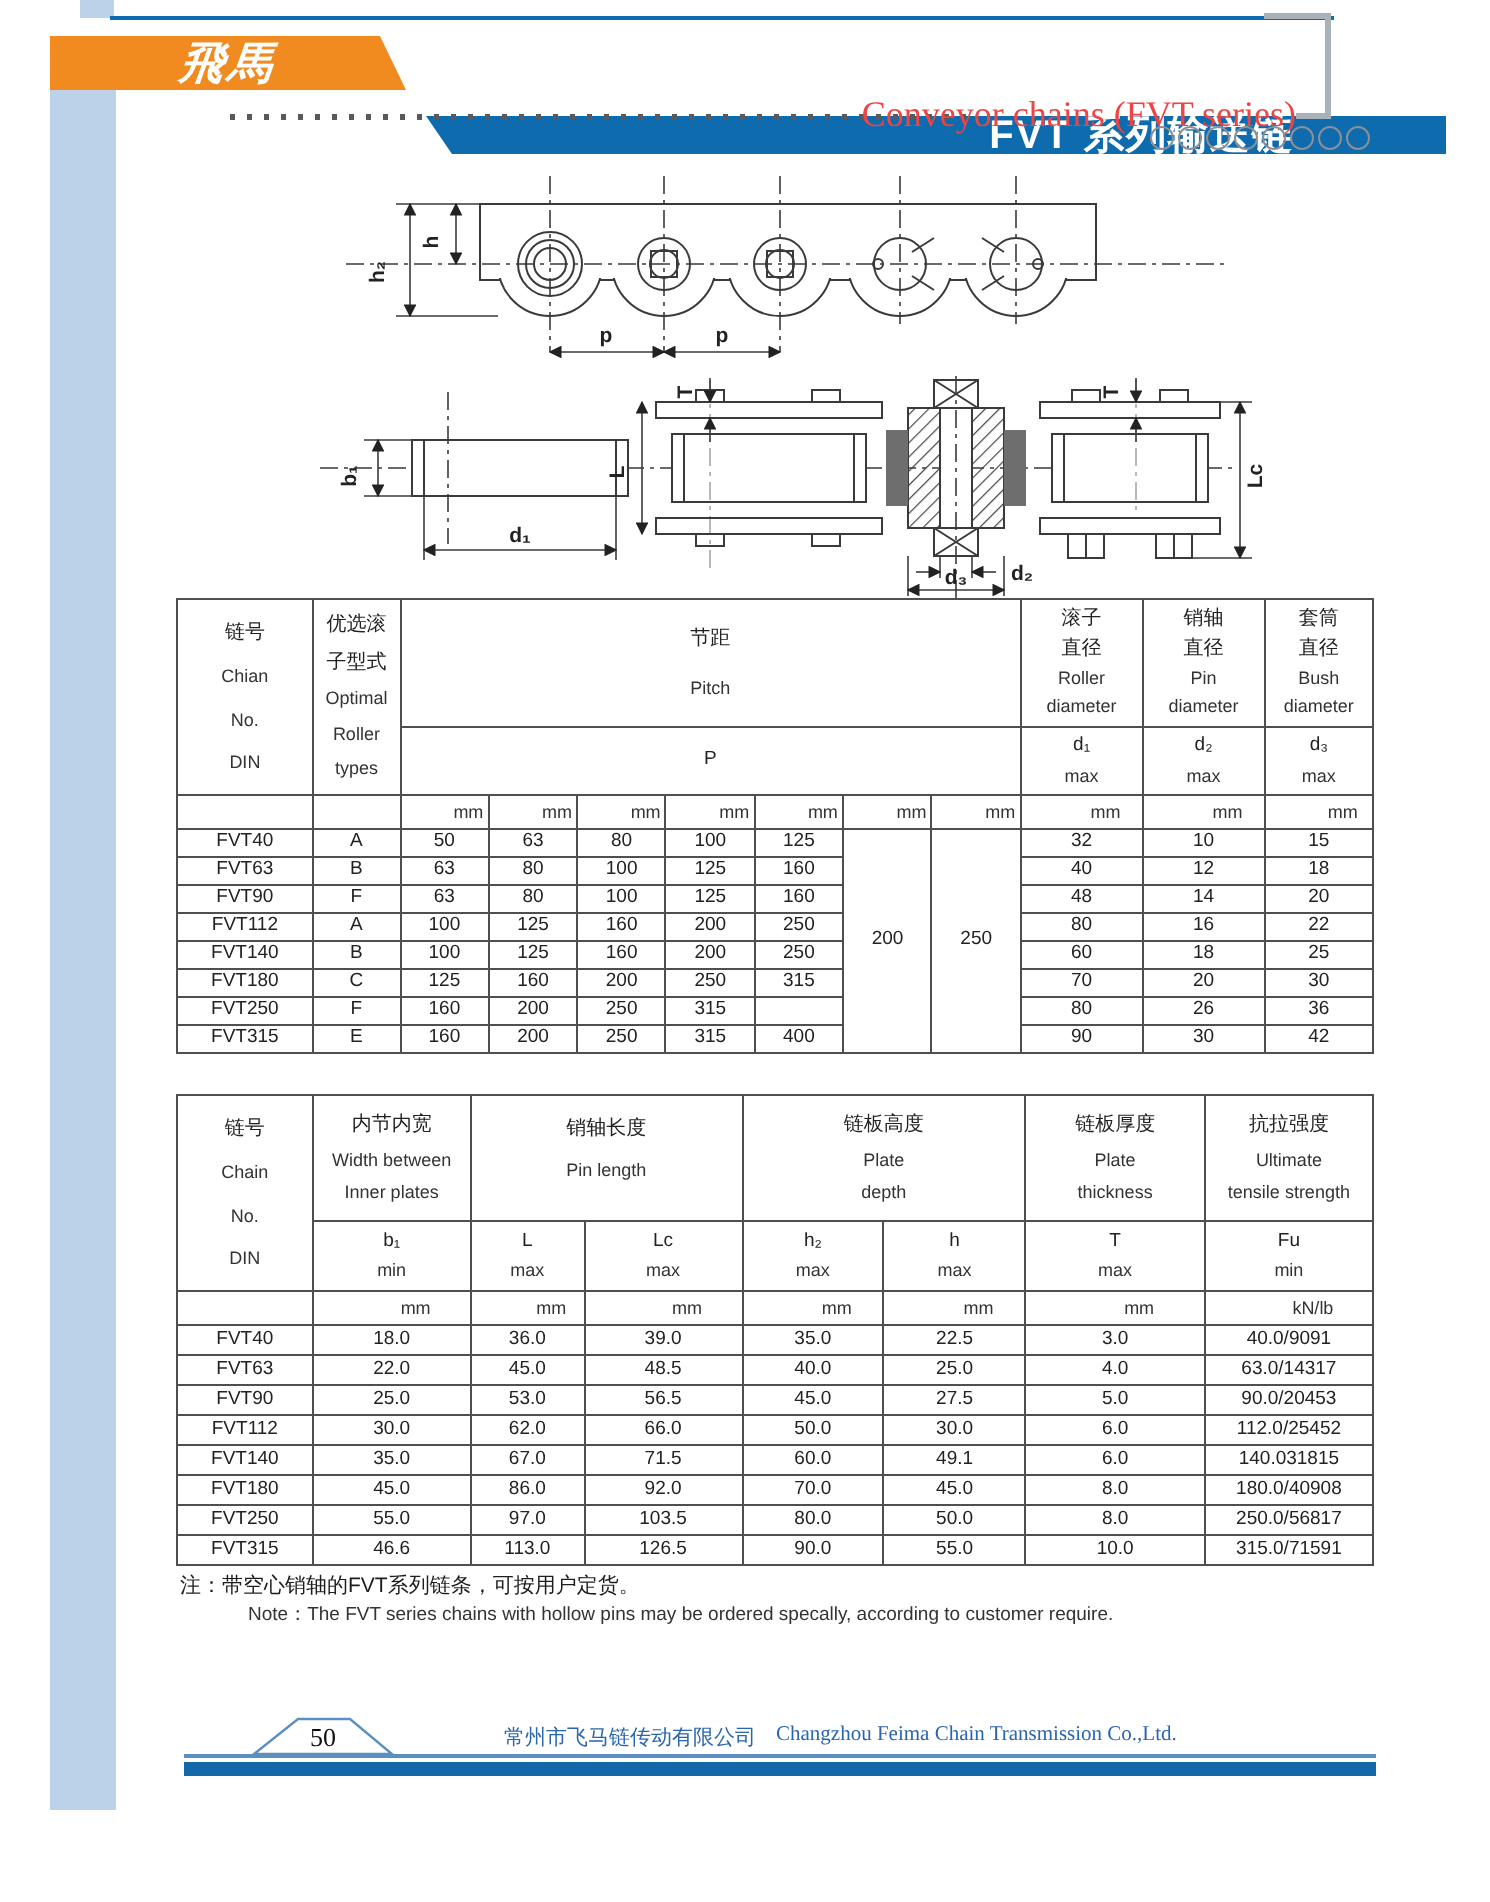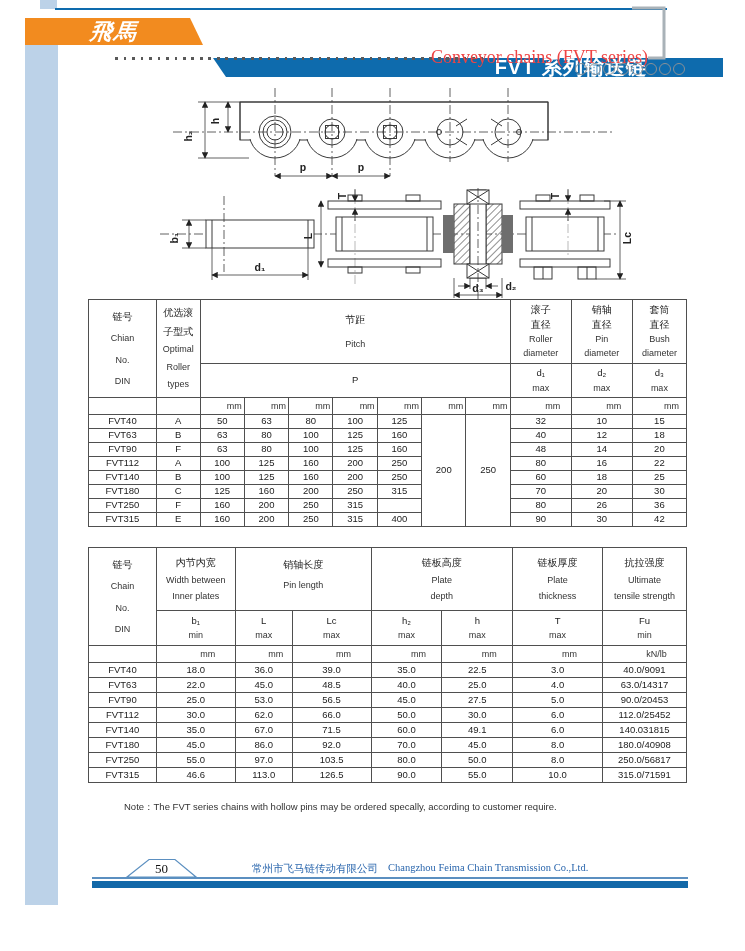--- a/index.html
+++ b/index.html
@@ -629,20 +629,21 @@
           <td>113.0</td>
           <td>126.5</td>
           <td>90.0</td>
           <td>55.0</td>
           <td>10.0</td>
           <td>315.0/71591</td>
         </tr>
       </tbody>
   </table>
 
+  <div class="note-zh">注：带空心销轴的FVT系列链条，可按用户定货。</div>
   <div class="note-en">Note：The FVT series chains with hollow pins may be ordered specally, according to customer require.</div>
 
   <div class="f-thin"></div>
   <svg class="f-trap" width="73" height="20">
     <polygon points="2,19 24,1.5 50,1.5 71,19" fill="#ffffff" stroke="#5B8FC0" stroke-width="1.2"></polygon>
   </svg>
   <div class="f-num">50</div>
   <div class="f-bar"></div>
   <div class="f-co-zh">常州市飞马链传动有限公司</div>
   <div class="f-co-en">Changzhou Feima Chain Transmission Co.,Ltd.</div>

